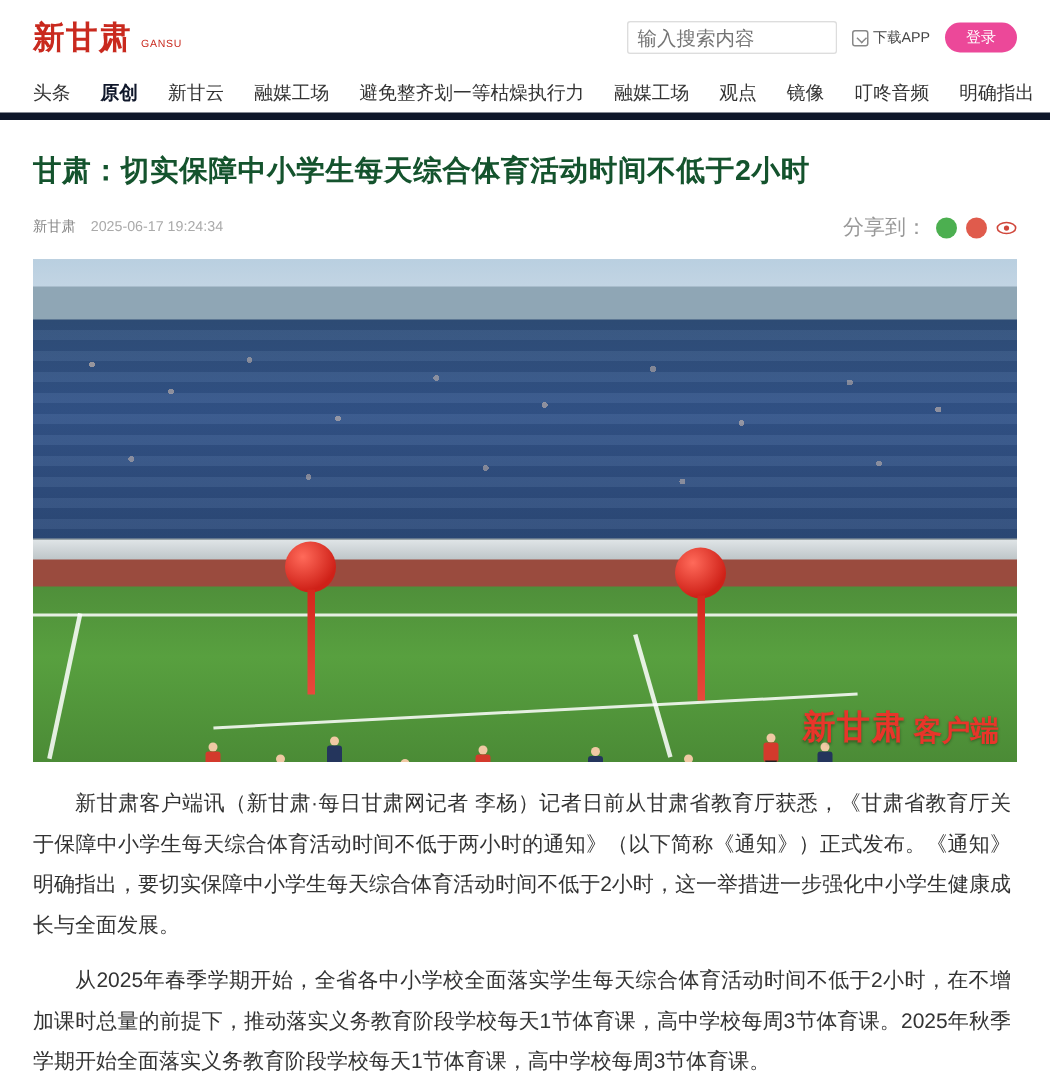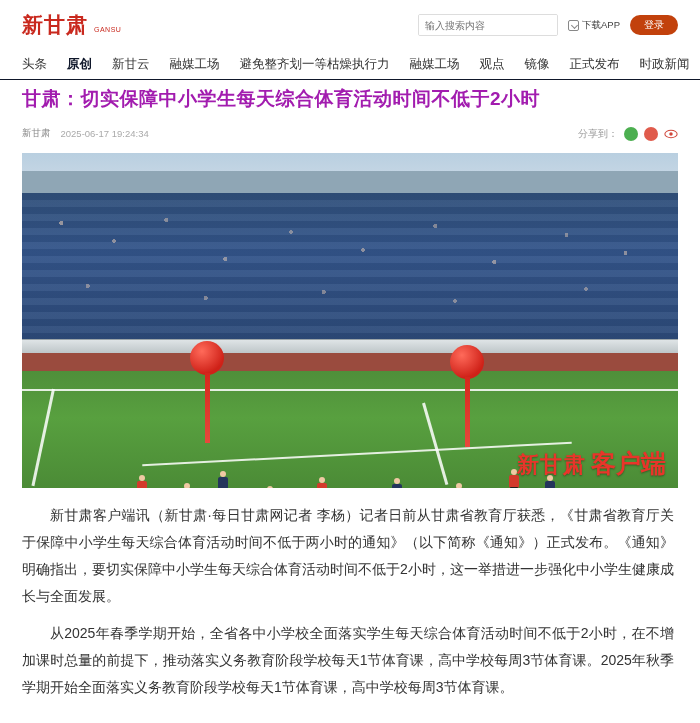--- a/index.html
+++ b/index.html
@@ -57,21 +57,21 @@
     display: flex;
     align-items: center;
     overflow: hidden;
     background: #fff;
   }
   .search-box input {
     border: 0;
     outline: 0;
     flex: 1;
     height: 100%;
-    font-size: 10px;
+    font-size: 13px;
     padding: 0 6px;
     color: #333;
     font-family: "Liberation Sans", sans-serif;
   }
   .search-btn {
     width: 30px;
     height: 100%;
     background: #1a6fd4;
     display: flex;
     align-items: center;
@@ -97,73 +97,73 @@
   .dl-icon:after {
     content: "";
     position: absolute;
     left: 3px; top: 2px;
     width: 4px; height: 4px;
     border-right: 1px solid #888;
     border-bottom: 1px solid #888;
     transform: rotate(45deg);
   }
   .login-btn {
-    background: #c2410c;
+    background: #ec4899;
     color: #fff;
     font-size: 10px;
     border-radius: 10px;
     padding: 3px 14px;
     cursor: pointer;
     border: none;
     font-family: "Liberation Sans", sans-serif;
   }
 
   
   .nav {
     height: 30px;
-    border-bottom: 1px solid #0f172a;
+    border-bottom: 5px solid #0f172a;
     display: flex;
     align-items: center;
     padding: 0 22px;
     gap: 20px;
     font-size: 12.5px;
     color: #333;
   }
   .nav-item { cursor: pointer; white-space: nowrap; }
   .nav-item.active { color: #0f172a; font-weight: bold; }
   .nav-item.more { margin-left: auto; color: #333; }
 
   
   .wrap {
     padding: 0 22px;
   }
   .article-title {
     font-size: 19px;
     font-weight: bold;
-    color: #a21caf;
-    margin: 6px 0 0 0;
+    color: #14532d;
+    margin: 22px 0 0 0;
     line-height: 1.4;
     letter-spacing: 0.5px;
   }
   .meta-row {
     display: flex;
     align-items: center;
     margin-top: 14px;
     font-size: 9.5px;
     color: #999;
     gap: 10px;
   }
   .meta-source { color: #888; }
   .meta-time { color: #aaa; }
   .share {
     margin-left: auto;
     display: flex;
     align-items: center;
     gap: 6px;
-    font-size: 10px;
+    font-size: 14px;
     color: #999;
   }
   .share-ico {
     width: 14px; height: 14px;
     border-radius: 50%;
     display: inline-block;
   }
   .share-ico.wechat { background: #4caf50; }
   .share-ico.weibo { background: #e05b4c; }
   .share-ico.eye {
@@ -279,21 +279,21 @@
     color: #e03a2a;
     text-shadow: 0 1px 2px rgba(0,0,0,.35);
   }
   .wm-logo {
     font-size: 22px; font-weight: bold;
     font-family: "DejaVu Sans", sans-serif;
     letter-spacing: 1px;
     color: #e8352a;
   }
   .wm-text {
-    font-size: 25px; font-weight: bold;
+    font-size: 19px; font-weight: bold;
     color: #e8352a;
     font-family: "DejaVu Sans", sans-serif;
   }
 
   
   .body-text {
     padding: 14px 0 18px 0;
   }
   .body-text p {
     font-size: 14px;
@@ -332,22 +332,22 @@
 
 <div class="nav">
   <span class="nav-item">头条</span>
   <span class="nav-item active">原创</span>
   <span class="nav-item">新甘云</span>
   <span class="nav-item">融媒工场</span>
   <span class="nav-item">避免整齐划一等枯燥执行力</span>
   <span class="nav-item">融媒工场</span>
   <span class="nav-item">观点</span>
   <span class="nav-item">镜像</span>
-  <span class="nav-item">正式发布</span>
-  <span class="nav-item">时政新闻</span>
+  <span class="nav-item">叮咚音频</span>
+  <span class="nav-item">明确指出</span>
   <span class="nav-item more">更多≡</span>
 </div>
 
 <div class="wrap">
   <h1 class="article-title">甘肃：切实保障中小学生每天综合体育活动时间不低于2小时</h1>
 
   <div class="meta-row">
     <span class="meta-source">新甘肃</span>
     <span class="meta-time">2025-06-17 19:24:34</span>
     <div class="share">

